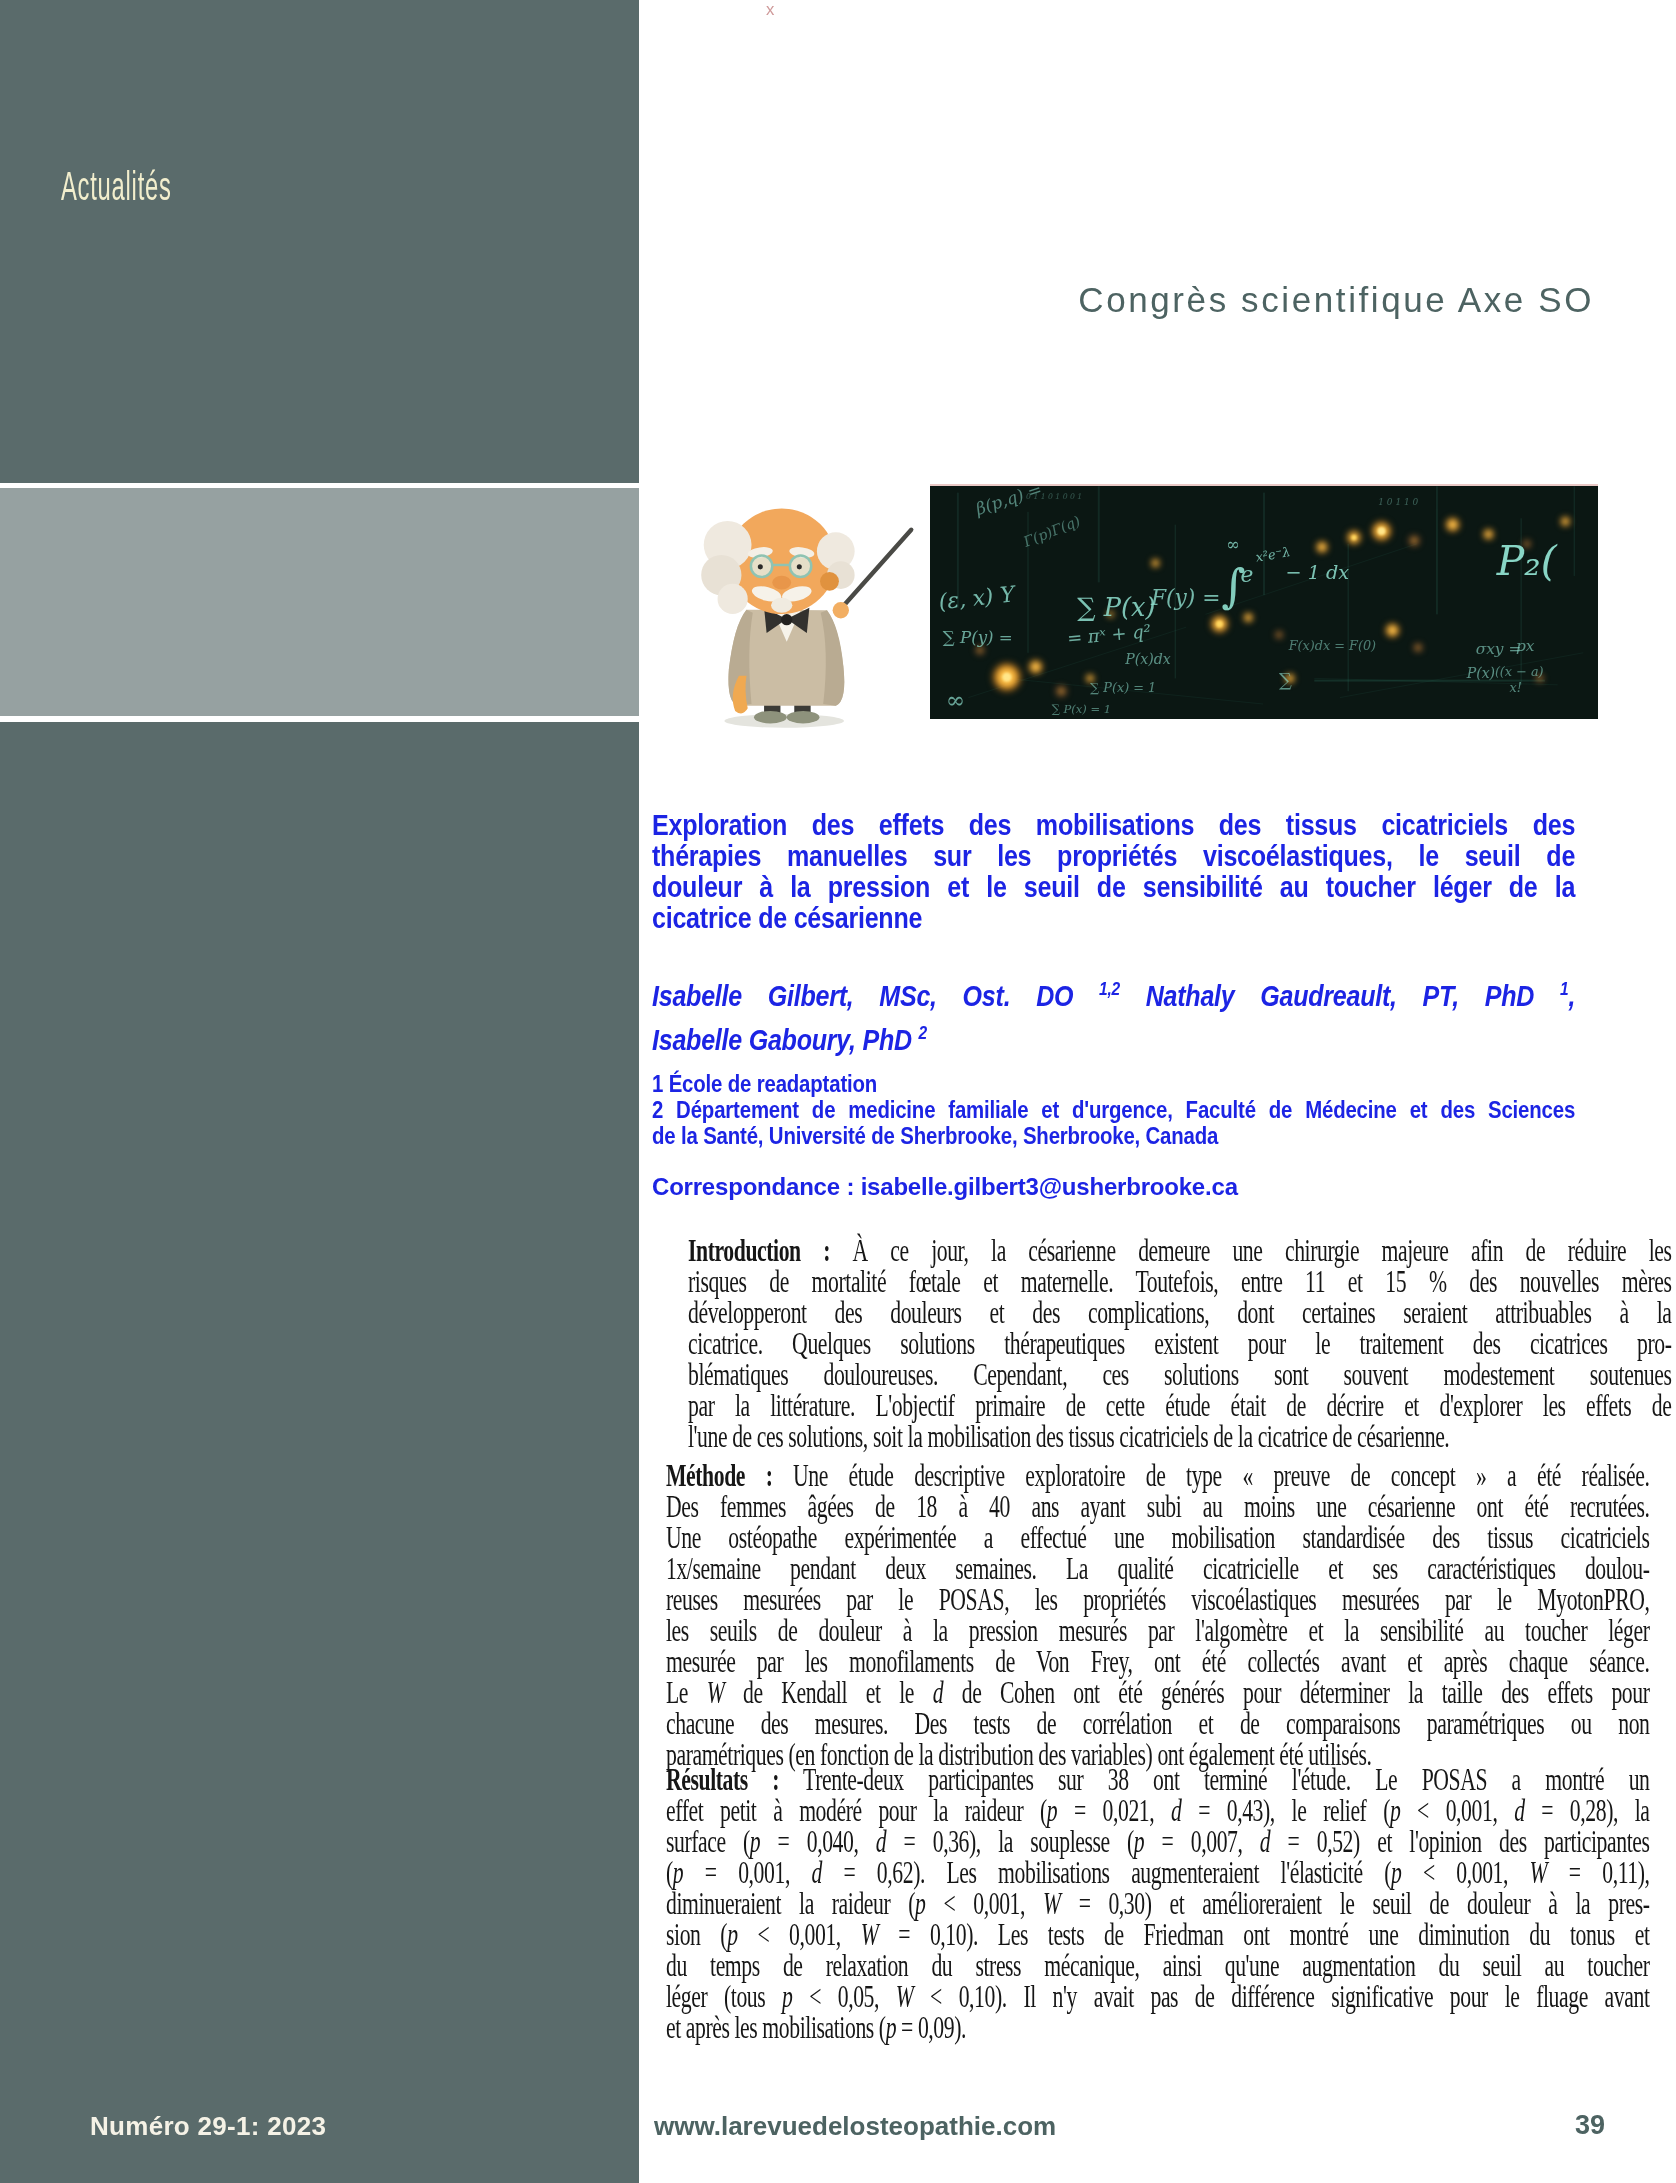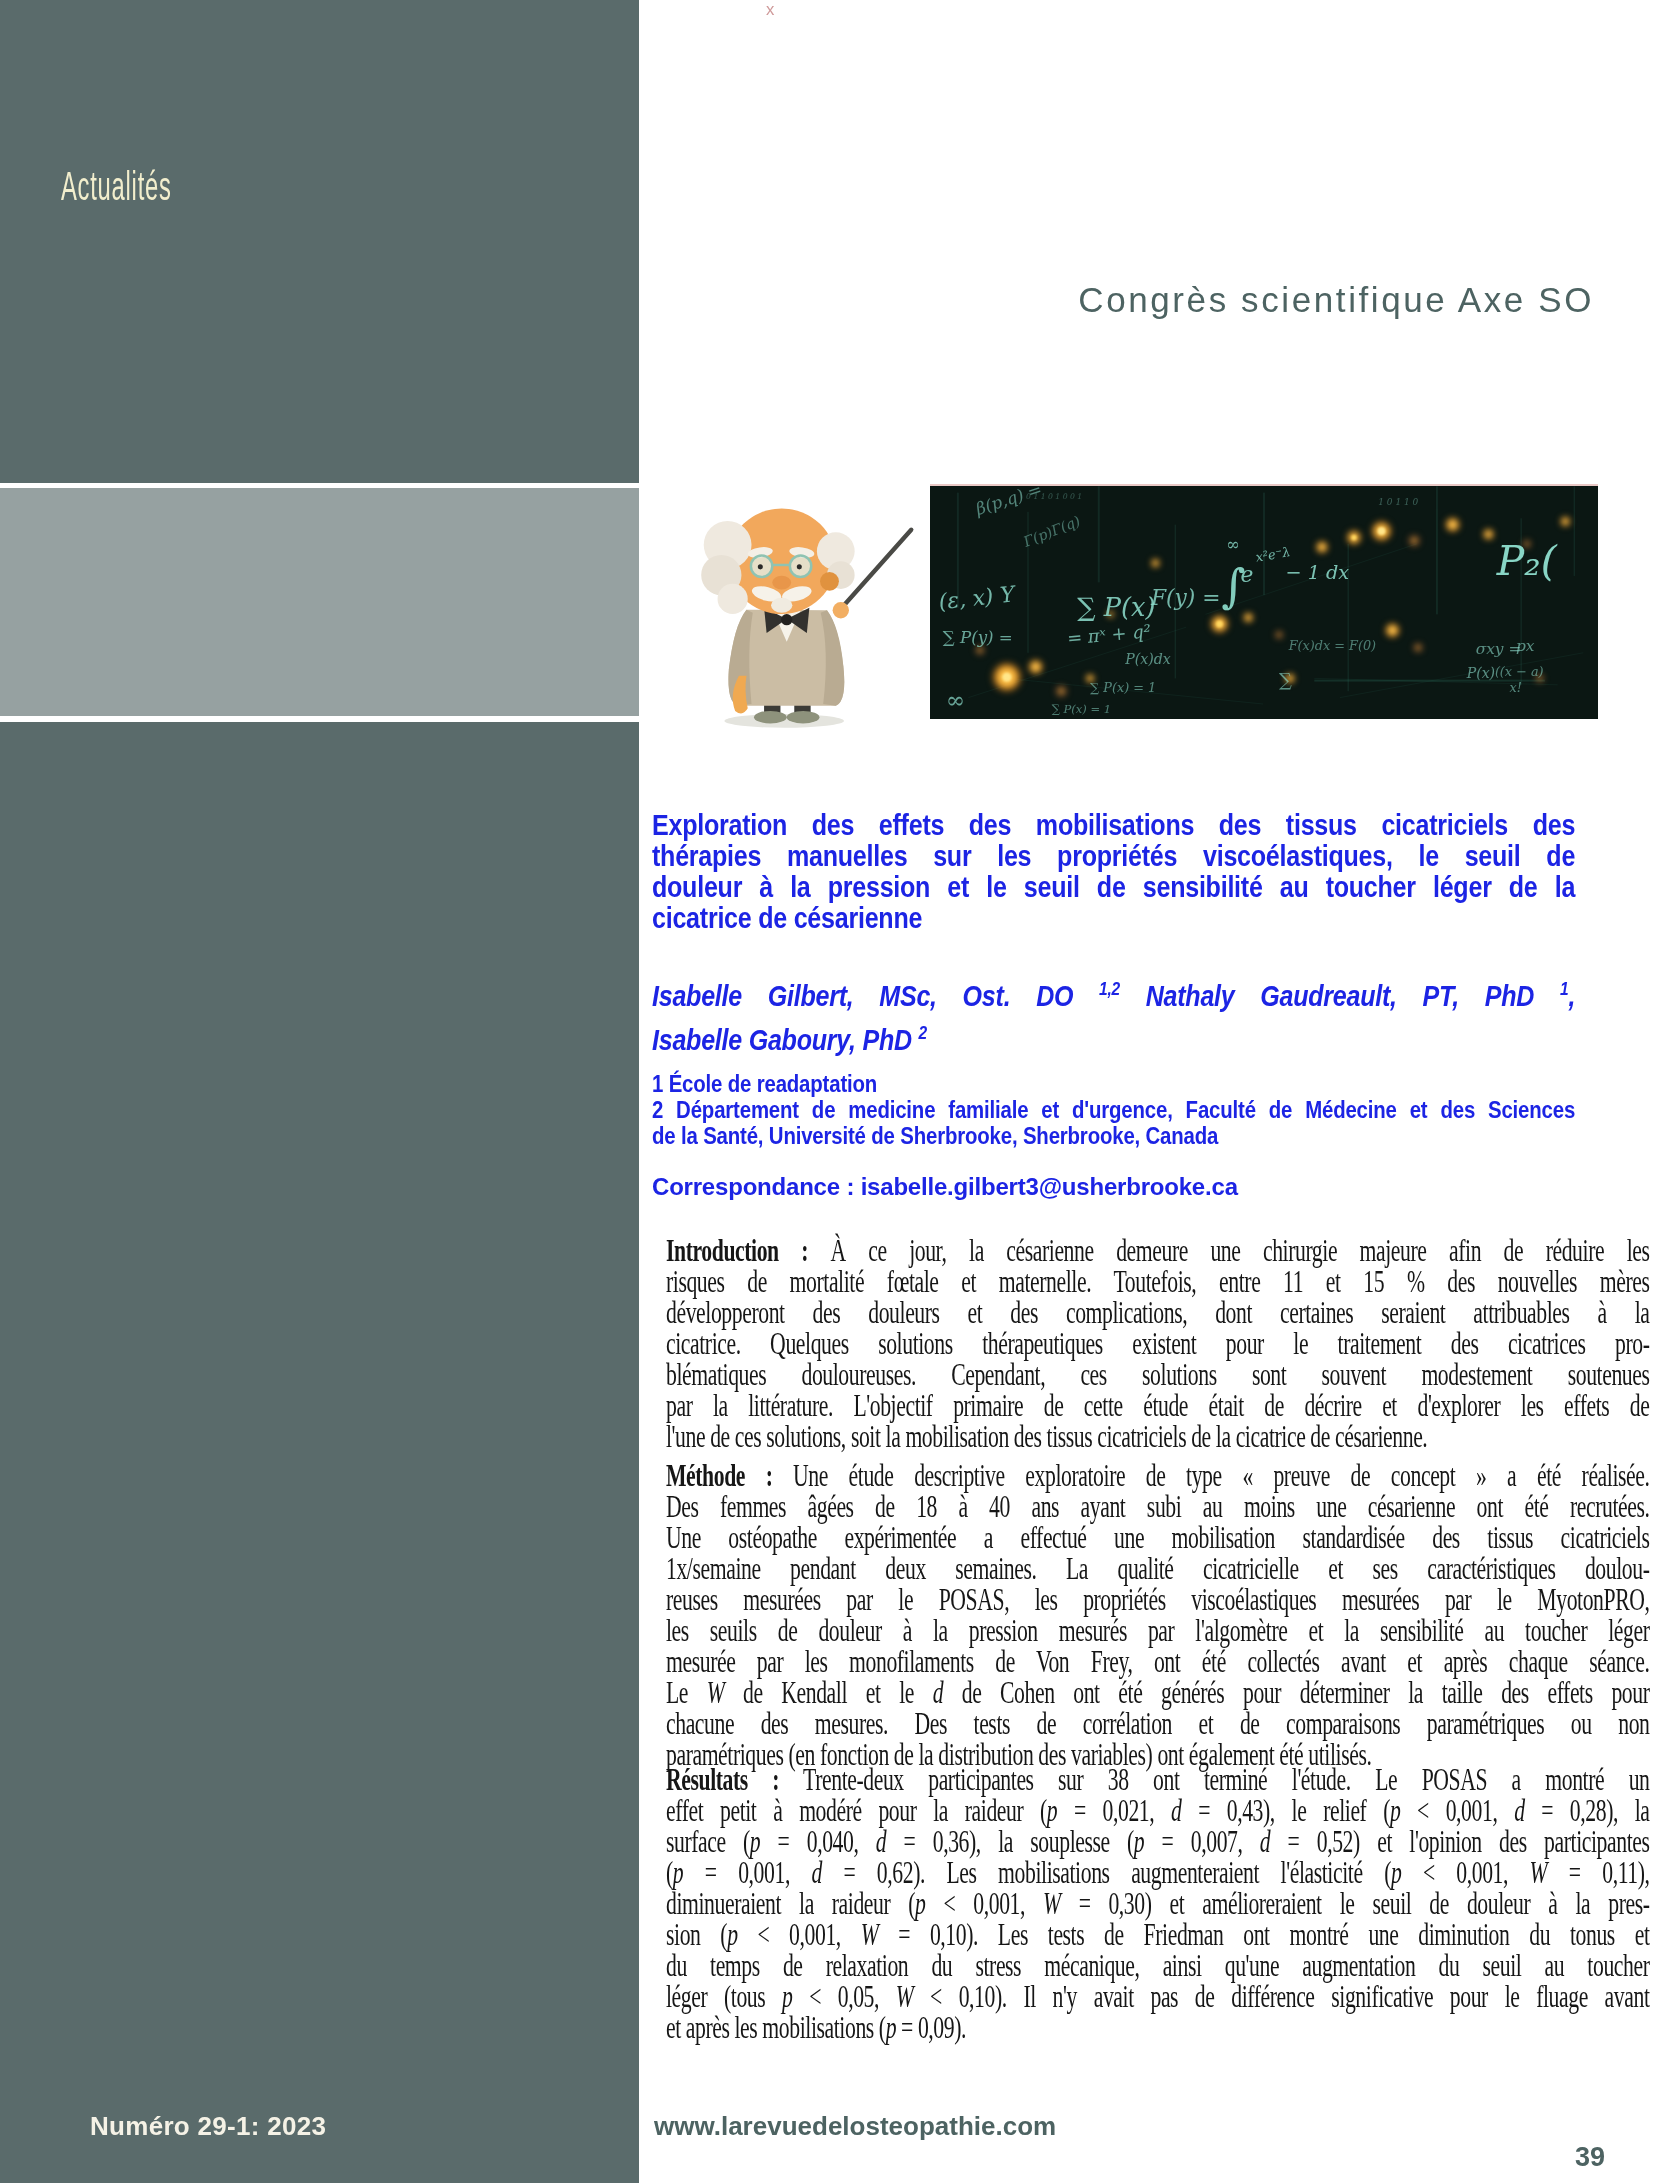--- a/index.html
+++ b/index.html
@@ -43,33 +43,33 @@
              line-height:26px;letter-spacing:-0.2px;}
   .art-corresp{position:absolute;left:652px;top:1173px;font-weight:bold;font-size:24px;
                letter-spacing:-0.2px;}
   sup{font-size:62%;vertical-align:super;}
 
   
   .para{position:absolute;left:666px;width:984px;}
   .cond70{transform:scaleX(0.70);transform-origin:0 0;width:1405px;}
   .serif{font-family:"Liberation Serif",serif;font-size:31px;line-height:31px;
          letter-spacing:-0.6px;color:#161616;}
-  .p-intro{top:1235px;}
+  .p-intro{top:1235px;margin-left:22px;}
   .p-methode{top:1460px;}
   .p-resultats{top:1764px;}
   .tline{text-align:justify;text-align-last:justify;white-space:normal;}
   .tline.noj{text-align-last:left;}
 
   
   .footer-issue{position:absolute;left:90px;top:2111px;font-size:26px;font-weight:bold;
                 color:#f5f2e6;letter-spacing:0.3px;}
   .footer-site{position:absolute;left:654px;top:2111px;font-size:26px;font-weight:bold;
                color:#4d6362;}
   .footer-page{position:absolute;left:1575px;top:2110px;font-size:27px;font-weight:bold;
-               color:#4d6362;margin-top:32px;}
+               color:#4d6362;}
 </style>
 </head>
 <body>
 
 <div class="page">
 
   <div class="sidebar"></div>
   <div class="gap-line gap1"></div>
   <div class="band-light"></div>
   <div class="gap-line gap2"></div>

